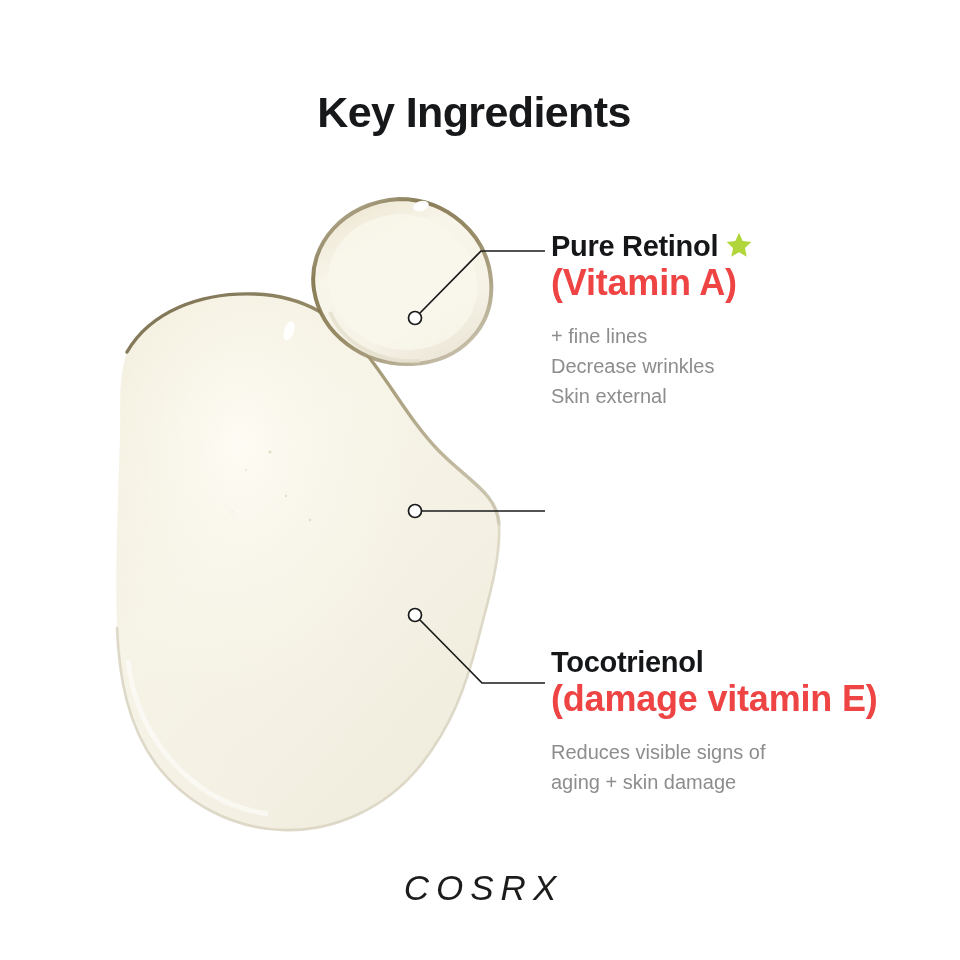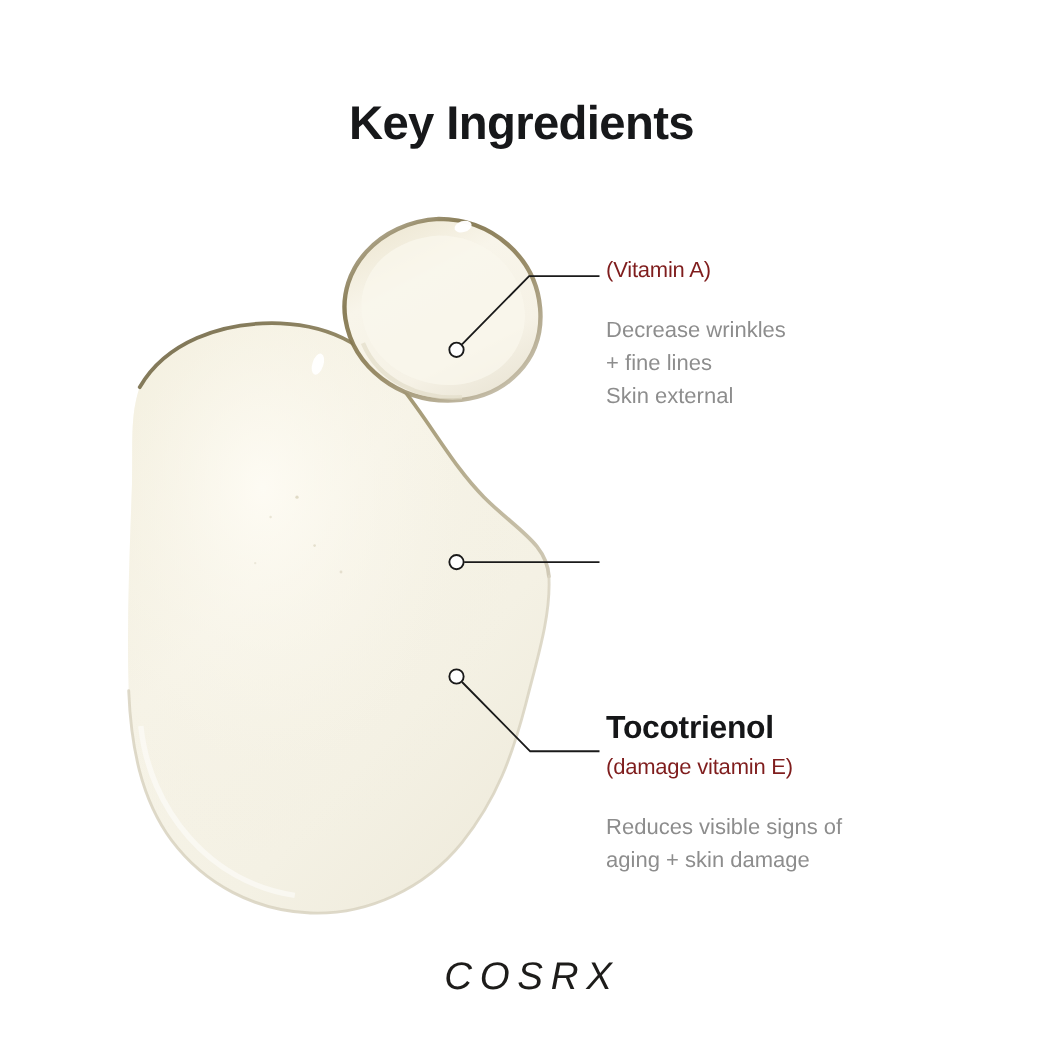--- a/index.html
+++ b/index.html
@@ -31,22 +31,22 @@
   
   .col{position:absolute;left:551px;width:330px;}
 
   .ing-name{
     font-size:29px;line-height:36px;
     font-weight:bold;color:#151618;
     letter-spacing:-0.3px;
     white-space:nowrap;
   }
   .ing-sub{
-    font-size:20px;line-height:37px;
-    font-weight:normal;color:#7f1d1d;
+    font-size:36px;line-height:37px;
+    font-weight:bold;color:#ef4444;
     letter-spacing:-0.2px;
     white-space:nowrap;
   }
   .ing-desc{
     font-size:20px;line-height:30px;
     color:#8d8d8d;
     letter-spacing:0px;
   }
   .ing-desc div{white-space:nowrap;}
 
@@ -204,24 +204,29 @@
       </g>
 
       <g>
         <circle cx="415" cy="615" r="6.5" fill="#ffffff"></circle>
         <path d="M 420 620 L 482 683 L 545 683"></path>
       </g>
     </g>
   </svg>
 
   <div class="col" id="block-retinol">
+    <div class="ing-name">
+      <span>Pure Retinol</span><span class="star"><svg viewBox="0 0 24 24" width="28" height="28">
+            <polygon points="12,1.6 15.2,8.6 22.6,9.4 17.1,14.5 18.6,22 12,18.2 5.4,22 6.9,14.5 1.4,9.4 8.8,8.6" fill="#b1d63c"></polygon>
+          </svg></span>
+    </div>
     <div class="ing-sub">(Vitamin A)</div>
     <div class="ing-desc">
+      <div>+ fine lines</div>
       <div>Decrease wrinkles</div>
-      <div>+ fine lines</div>
       <div>Skin external</div>
     </div>
   </div>
 
 
   <div class="col" id="block-tocotrienol">
     <div class="ing-name">Tocotrienol</div>
     <div class="ing-sub">(damage vitamin E)</div>
     <div class="ing-desc">
       <div>Reduces visible signs of</div>

